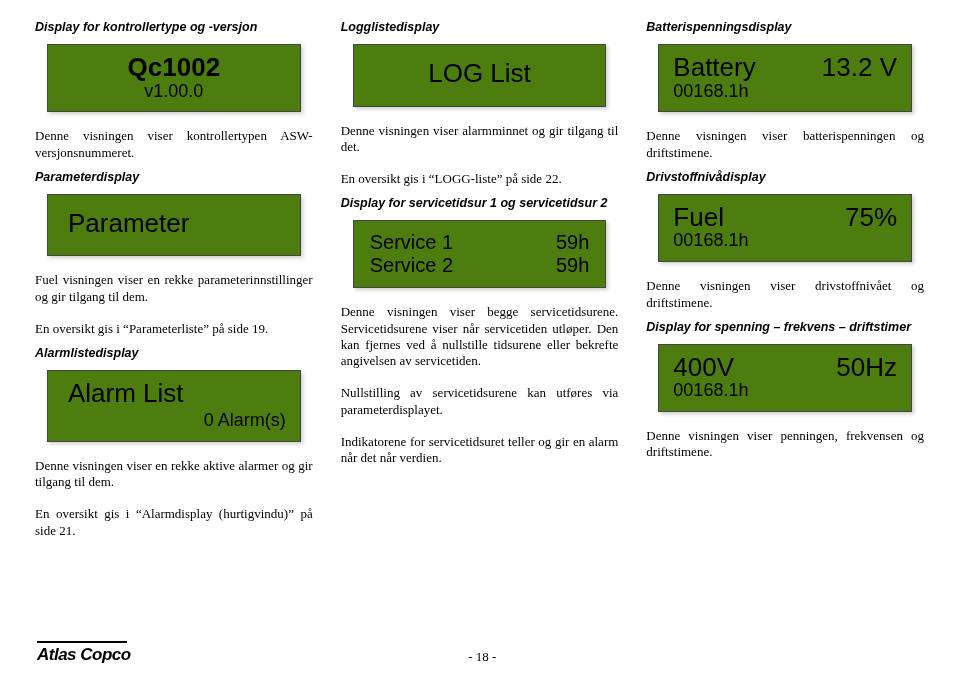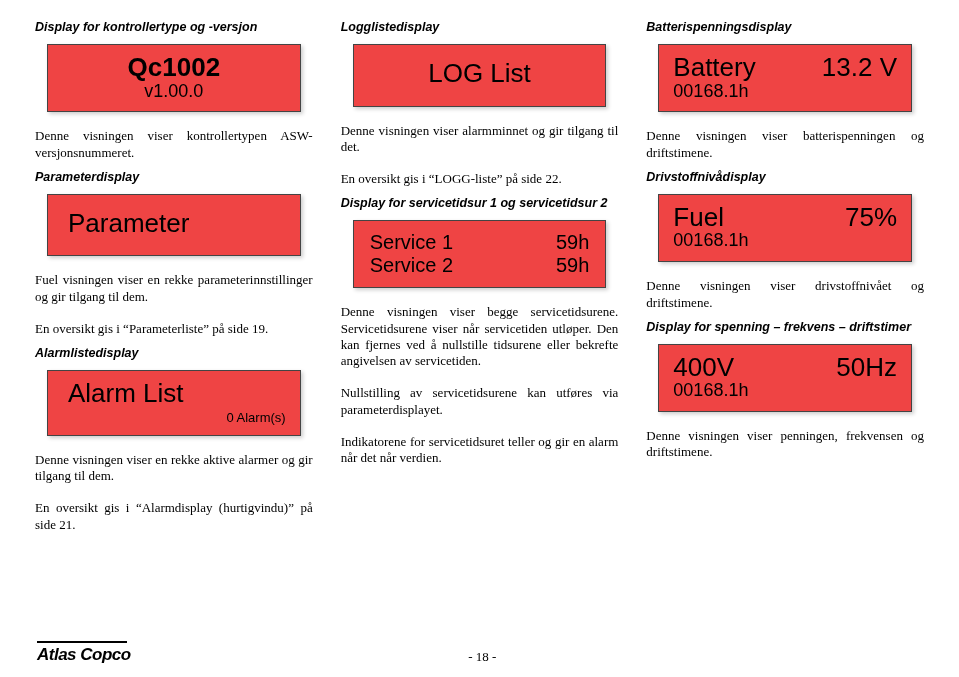--- a/index.html
+++ b/index.html
@@ -24,21 +24,21 @@
   }
   .header-italic {
     font-style: italic;
     font-weight: bold;
     font-family: Arial, sans-serif;
     font-size: 12.5px;
     margin: 0 0 10px 0;
   }
   .display-box {
     border: 1px solid #444;
-    background: #ef4444;
+    background: #4d7c0f;
     box-shadow: 2px 2px 4px rgba(0,0,0,0.2);
     margin: 0 12px 14px 12px;
     padding: 8px 14px 10px 14px;
     font-family: Arial, sans-serif;
   }
   .display-box.center { text-align: center; }
   .display-box .big {
     font-size: 26px;
     line-height: 1.1;
   }
@@ -51,21 +51,21 @@
     font-size: 18px;
     line-height: 1.1;
   }
   .display-box .row {
     display: flex;
     justify-content: space-between;
     align-items: baseline;
   }
   .display-box .alarmcount {
     text-align: right;
-    font-size: 13px;
+    font-size: 18px;
     margin-top: 2px;
   }
   .display-box.service {
     font-size: 20px;
     padding: 10px 16px;
   }
   .display-box.service .srow {
     display: flex;
     justify-content: space-between;
   }

